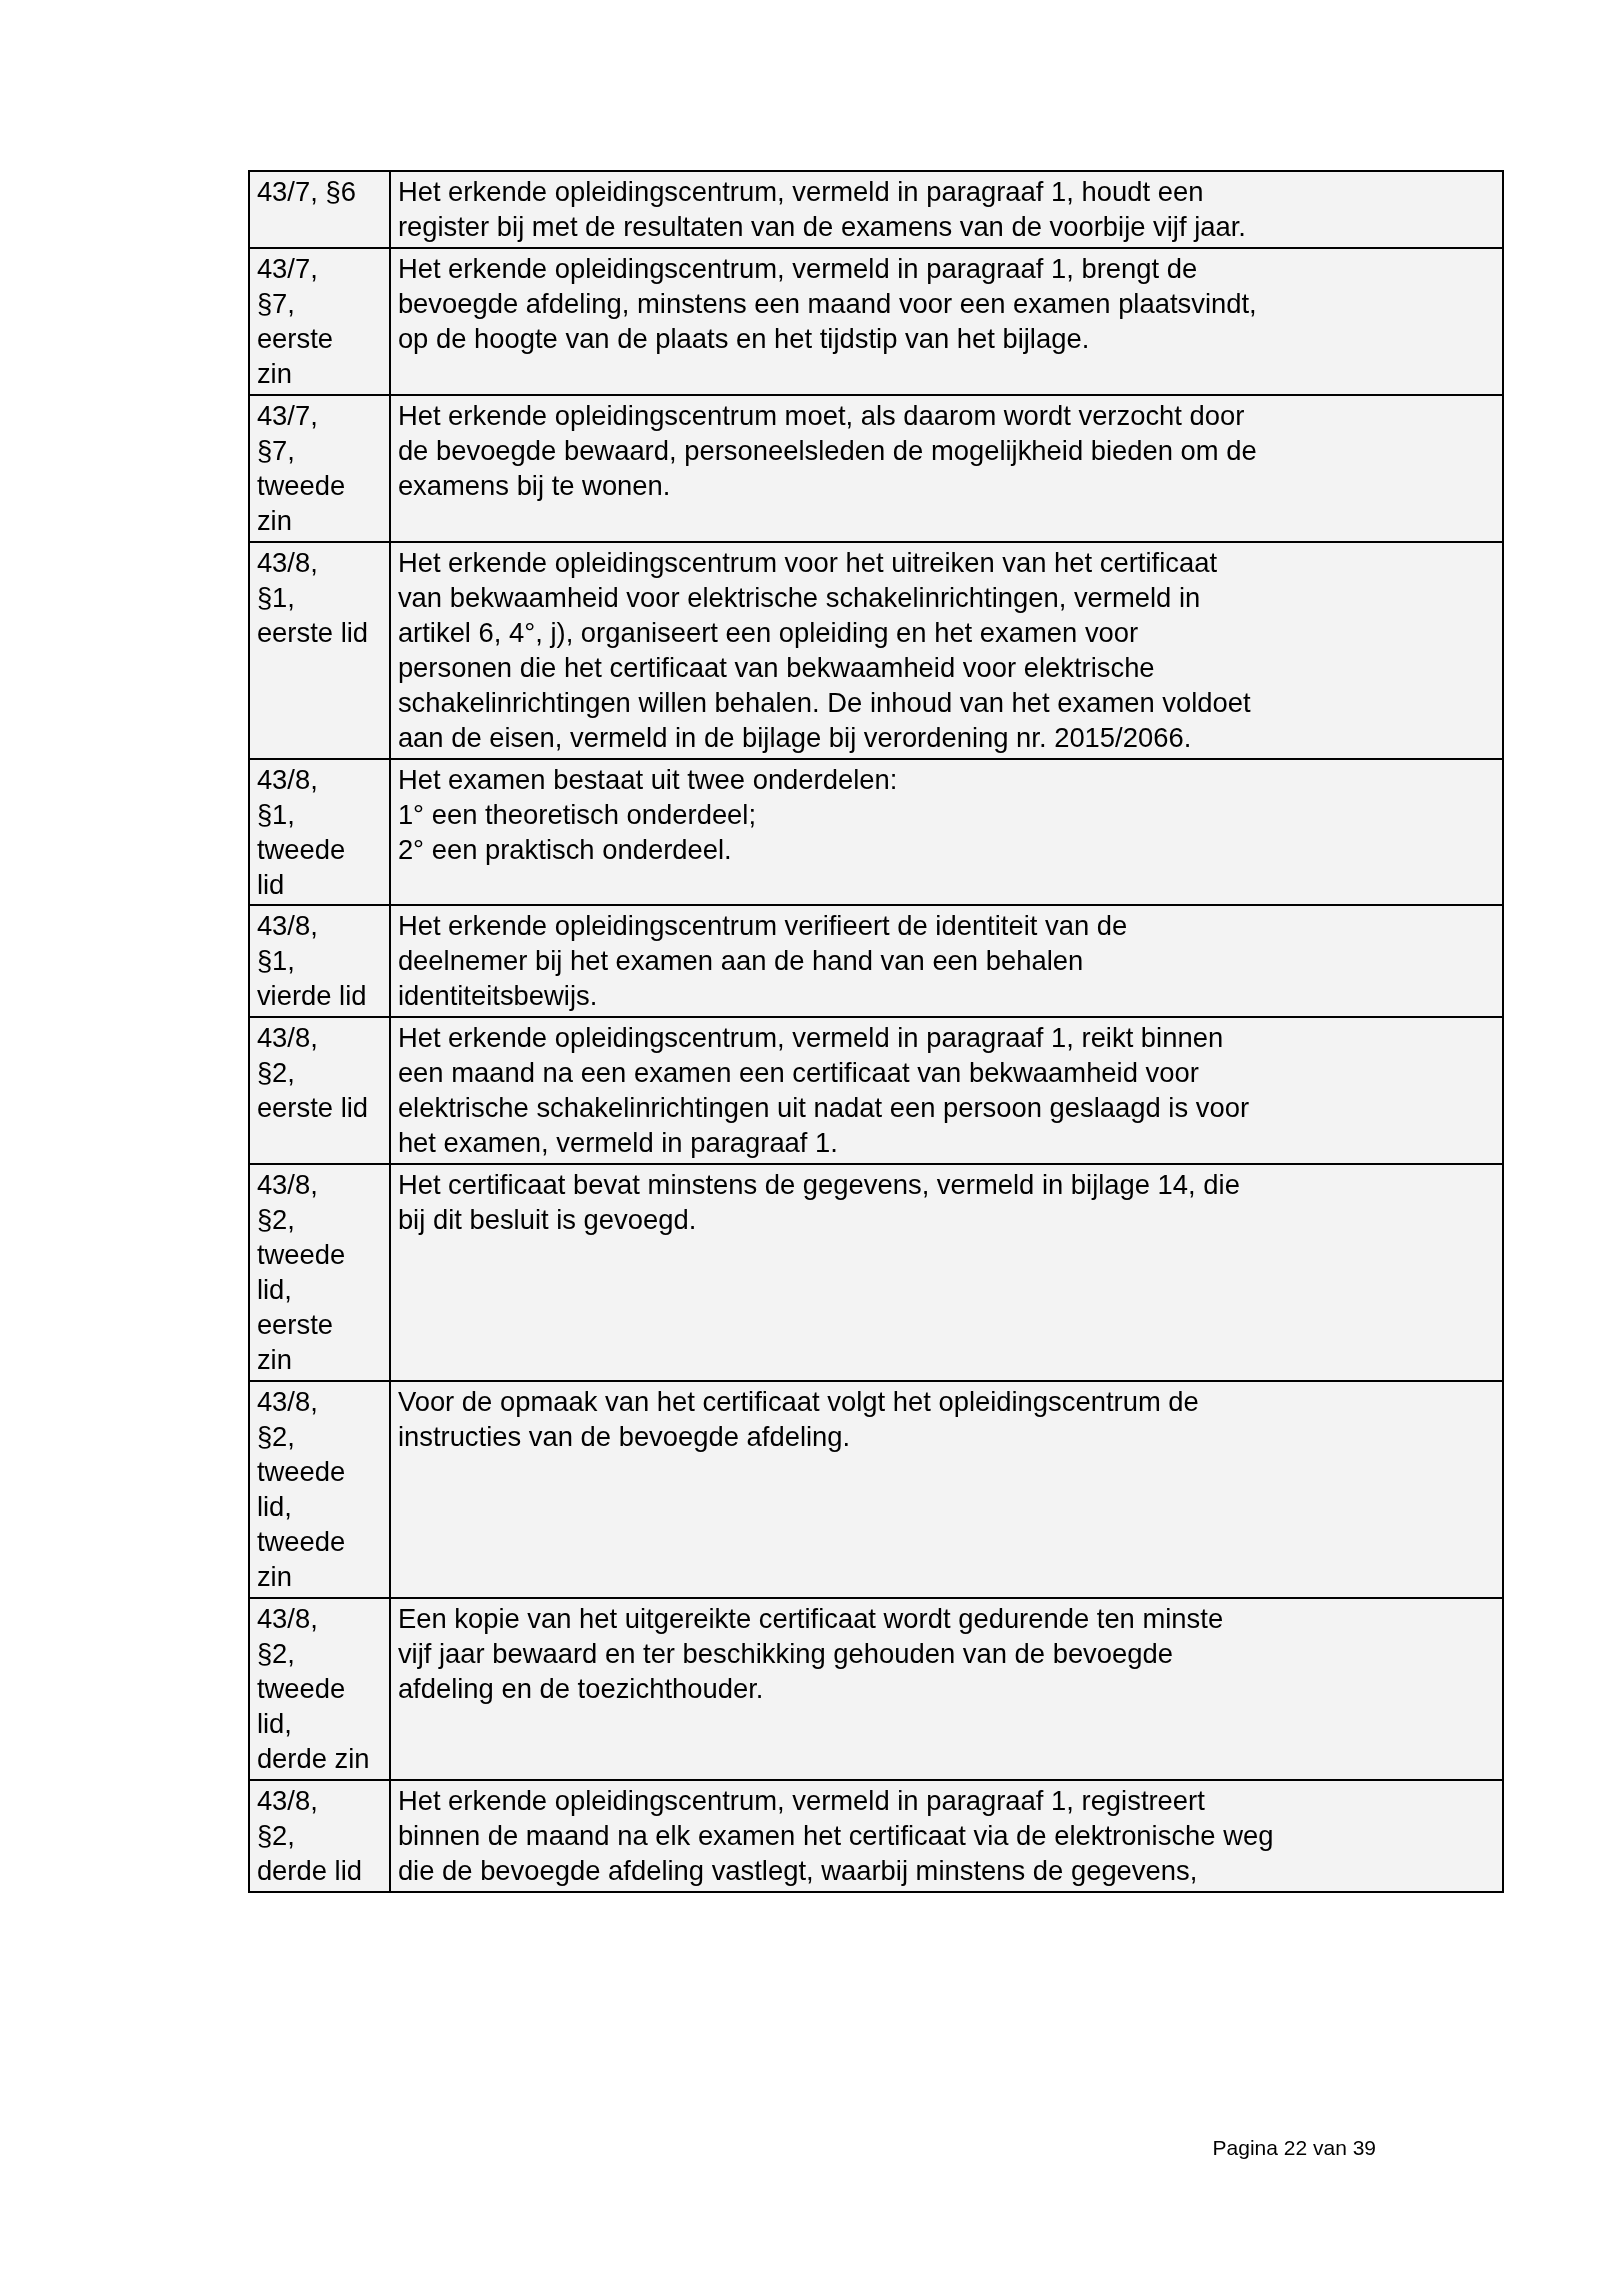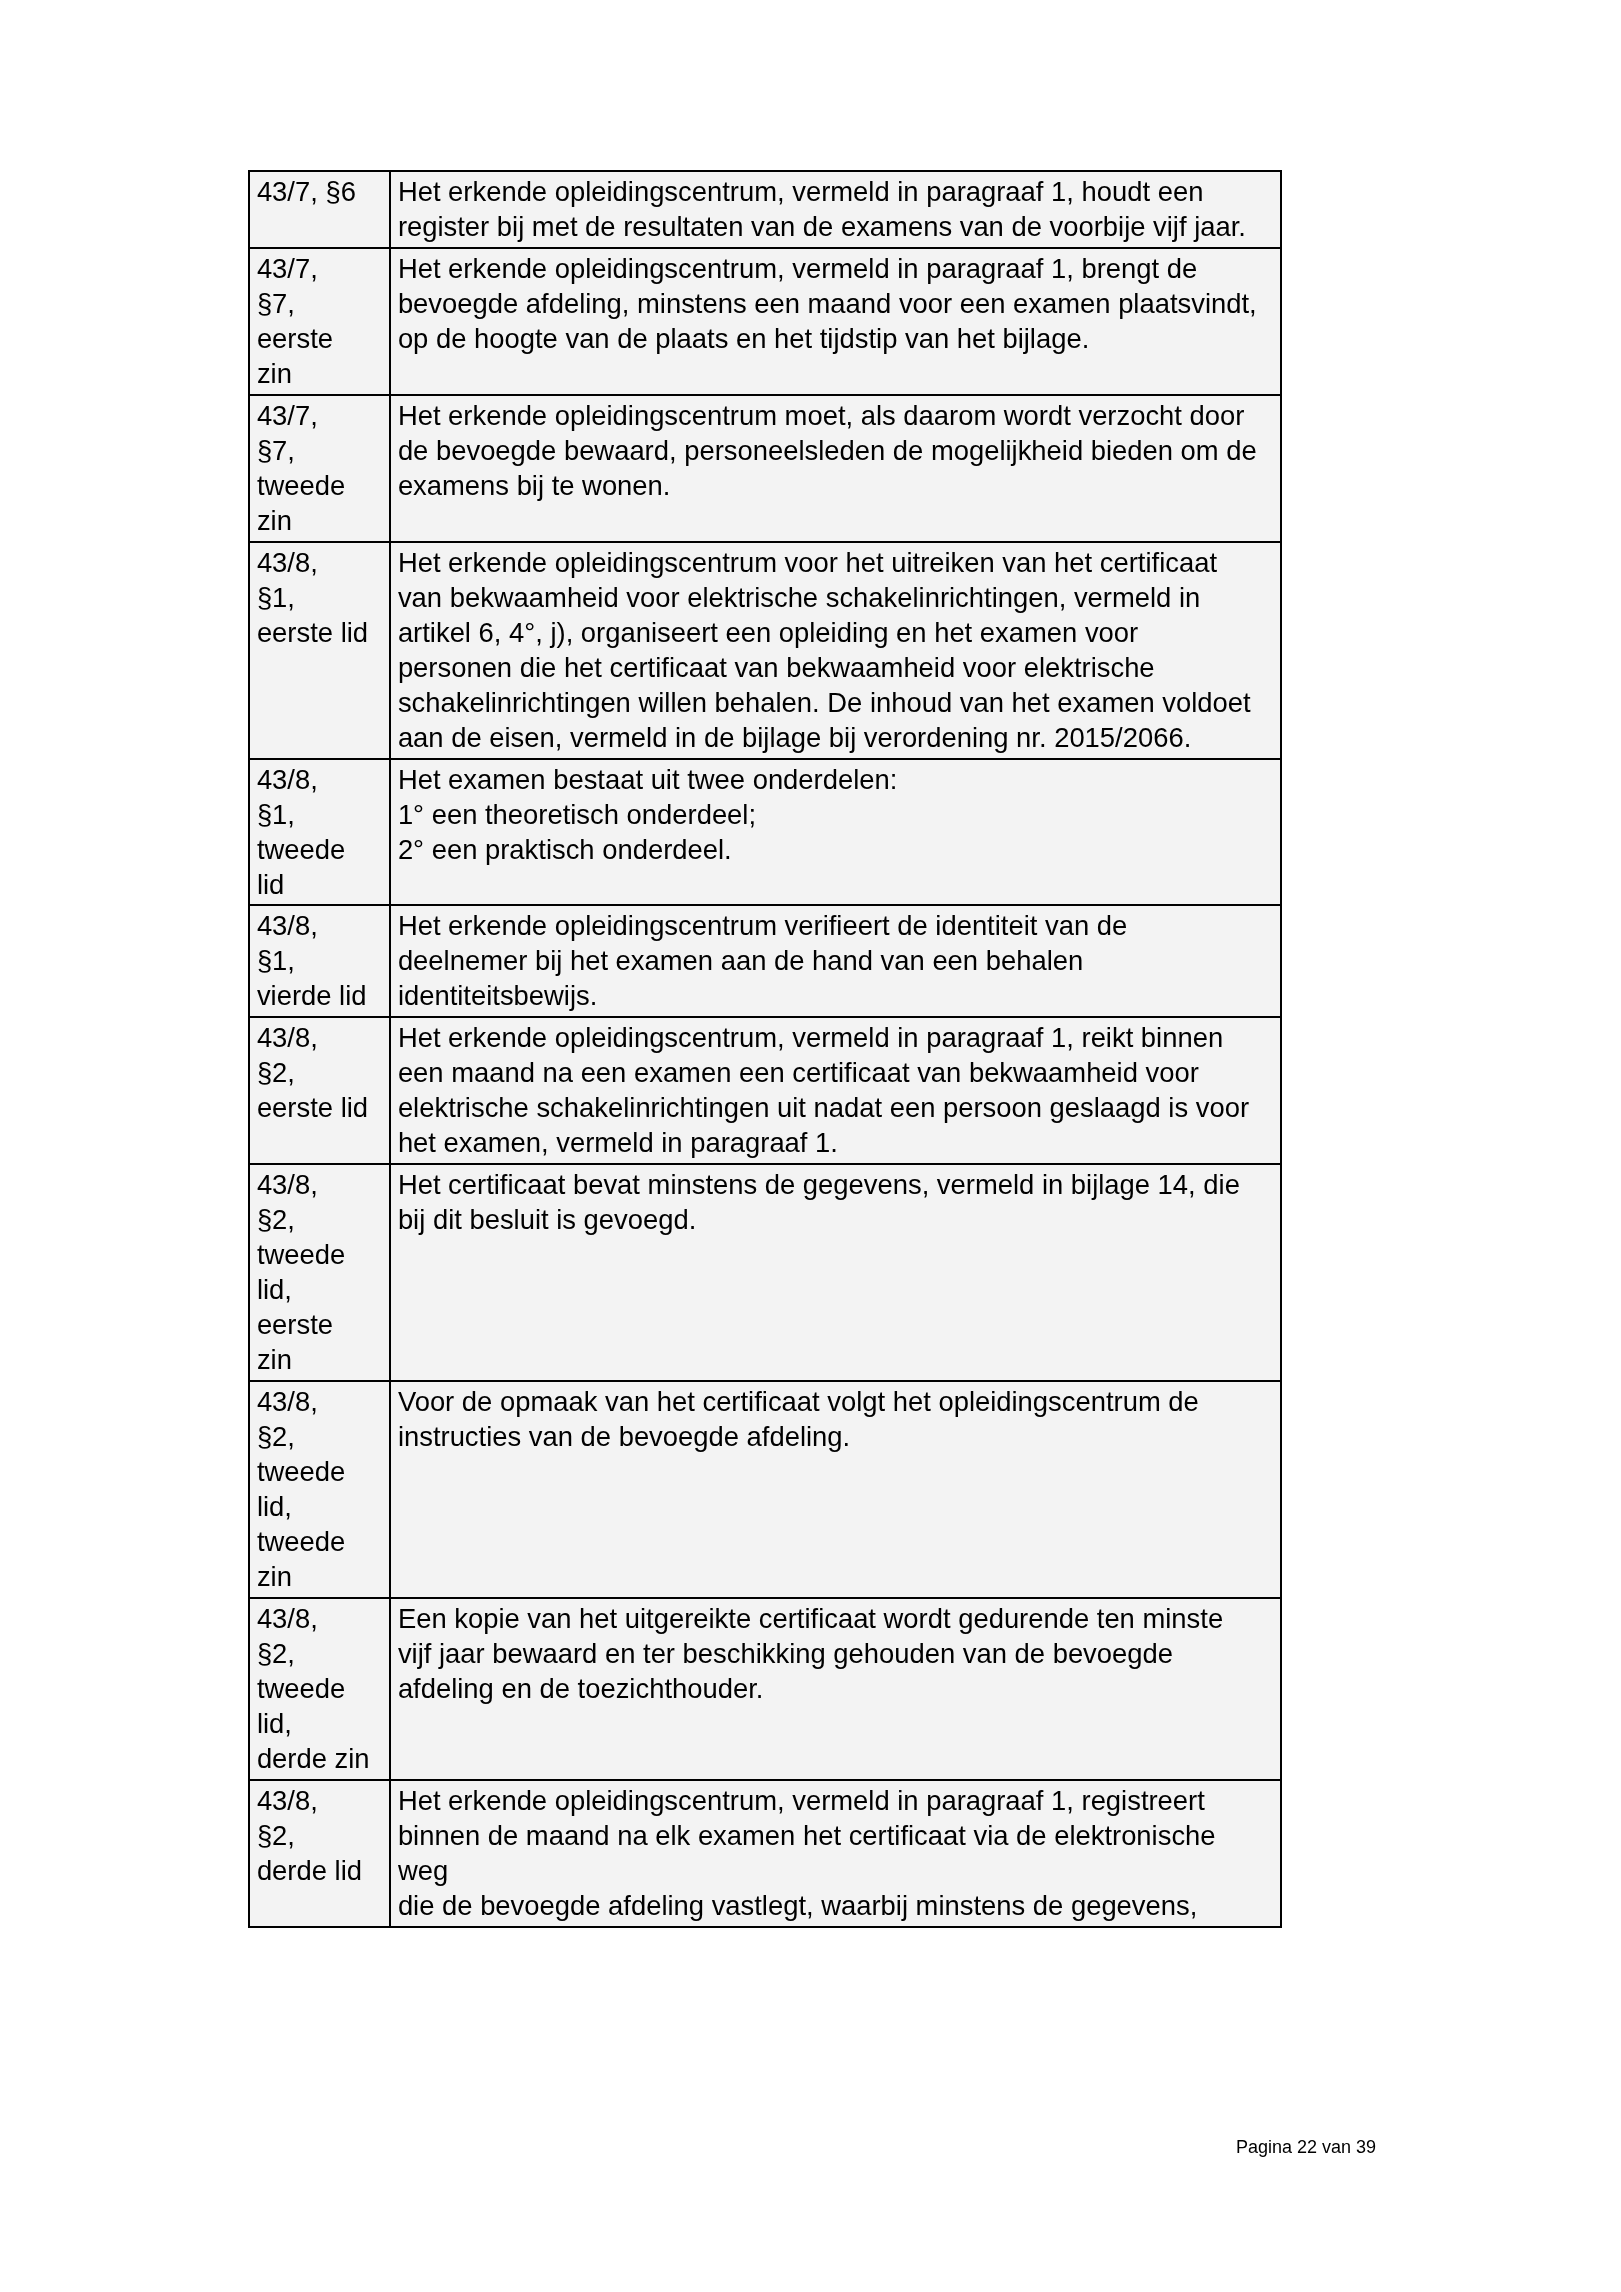--- a/index.html
+++ b/index.html
@@ -16,42 +16,42 @@
   }
   .page {
     position: absolute;
     inset: 0;
     background: #ffffff;
   }
   table.doc-table {
     position: absolute;
     left: 248px;
     top: 170px;
-    width: 1034px;
+    width: 1256px;
     border-collapse: collapse;
     table-layout: fixed;
     background: #f3f3f3;
     border: 2px solid #000000;
     border-bottom-width: 2.9px;
   }
   table.doc-table col.ref-col { width: 141px; }
   table.doc-table td {
     border: 2px solid #000000;
     vertical-align: top;
     font-size: 27.4px;
     line-height: 35px;
     padding: 2px 7.8px 2.9px 6.9px;
     white-space: pre-line;
     overflow: hidden;
   }
   .footer {
     position: absolute;
     top: 2131px;
     right: 245px;
-    font-size: 18px;
+    font-size: 21px;
     line-height: 33px;
     text-align: right;
     white-space: nowrap;
   }
 </style>
 </head>
 <body>
 
 <div class="page">
 

